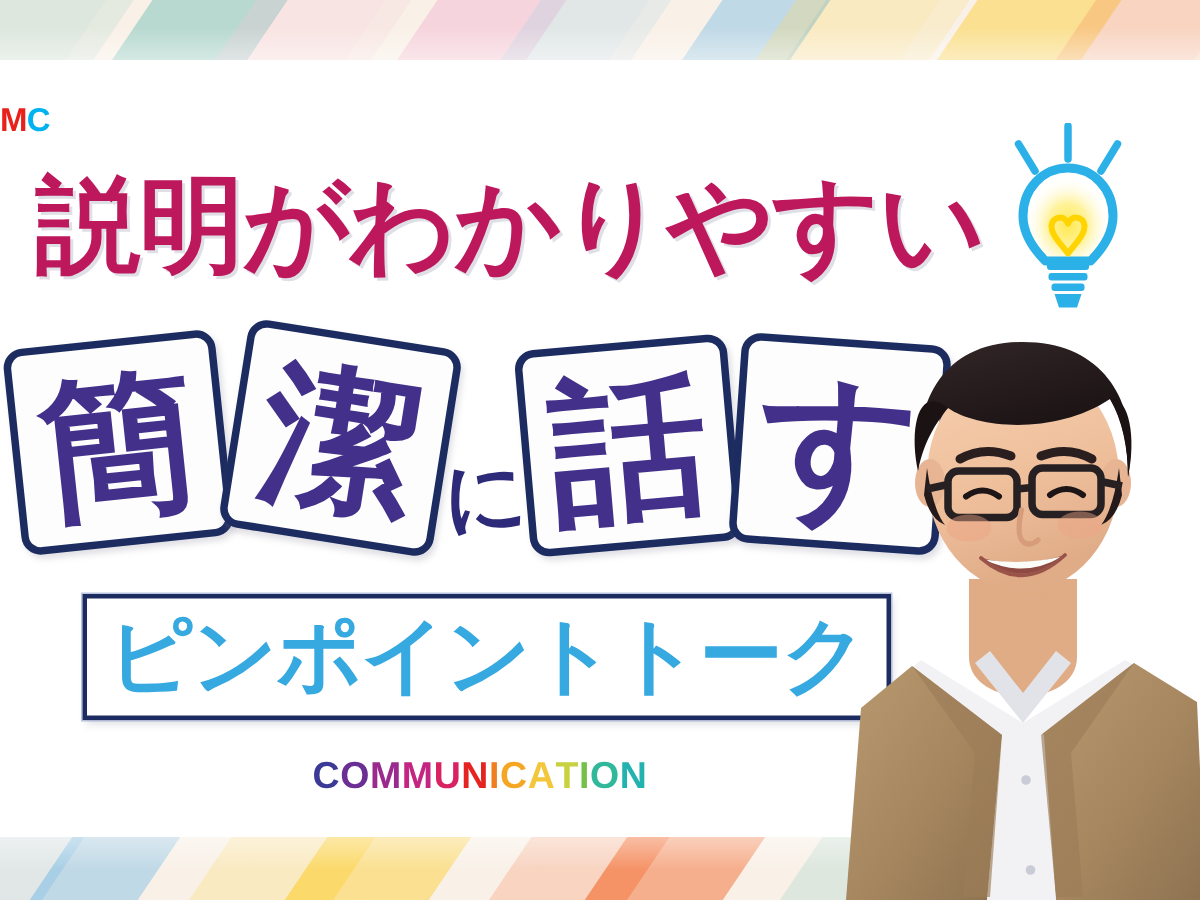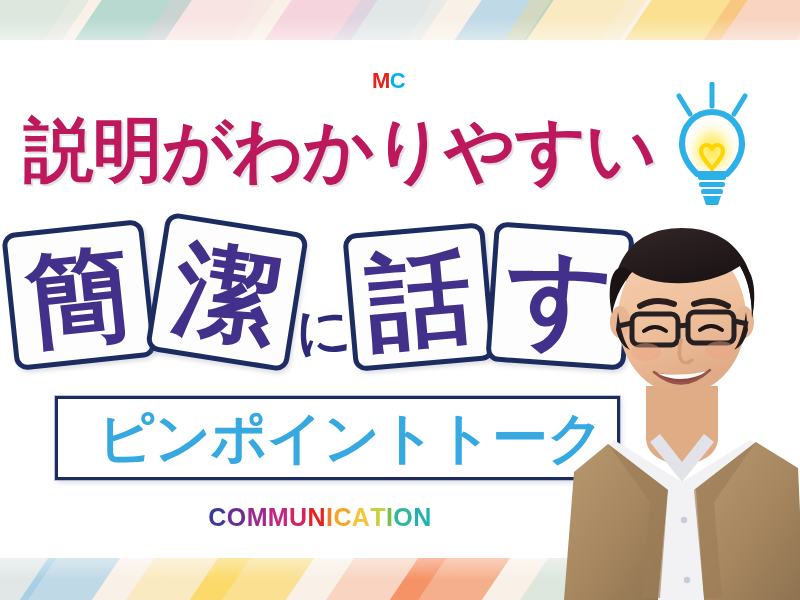--- a/index.html
+++ b/index.html
@@ -38,22 +38,22 @@
   
   .wash{position:absolute;inset:0;pointer-events:none;}
   .wash i{
     position:absolute;top:-420px;height:1500px;
     transform:rotate(34deg);transform-origin:top left;opacity:.30;
   }
 
   
   #brandline{
     position:absolute;left:0;right:16px;top:66px;height:28px;
-    display:flex;align-items:flex-end;justify-content:center;
-    white-space:nowrap;z-index:8;
+    display:flex;align-items:flex-start;justify-content:center;
+    white-space:nowrap;z-index:8;flex-direction:column;
   }
   #brandline .mc{
     font-size:22px;font-weight:bold;letter-spacing:-.5px;margin-right:7px;
     font-family:"Liberation Sans",sans-serif;
   }
   #brandline .mc .m{color:#E8211B;}
   #brandline .mc .c{color:#00B2F0;}
   #brandline .schoolname{
     font-size:19px;font-weight:bold;color:#17171C;letter-spacing:-.4px;
     font-family:"DejaVu Sans",sans-serif;
@@ -86,21 +86,21 @@
   .kplain{
     position:absolute;font-size:54px;font-weight:bold;color:#2E2A7A;
     font-family:"DejaVu Sans",sans-serif;line-height:1;
   }
 
   
   #subbox{
     position:absolute;left:55px;top:396px;width:533px;height:78px;
     background:#FFFFFF;border:3px solid #1C2C60;
     box-shadow:0 0 0 1px rgba(120,140,190,.5), 2px 3px 5px rgba(130,130,150,.25);
-    display:flex;align-items:center;justify-content:center;z-index:9;padding-left:26px;
+    display:flex;align-items:center;justify-content:center;z-index:9;
   }
   #subbox span{
     font-size:56px;font-weight:bold;color:#36A9E1;letter-spacing:-1px;
     white-space:nowrap;line-height:1;
     font-family:"DejaVu Sans",sans-serif;
   }
 
   
   #commword{
     position:absolute;left:0;width:640px;top:502px;height:30px;

